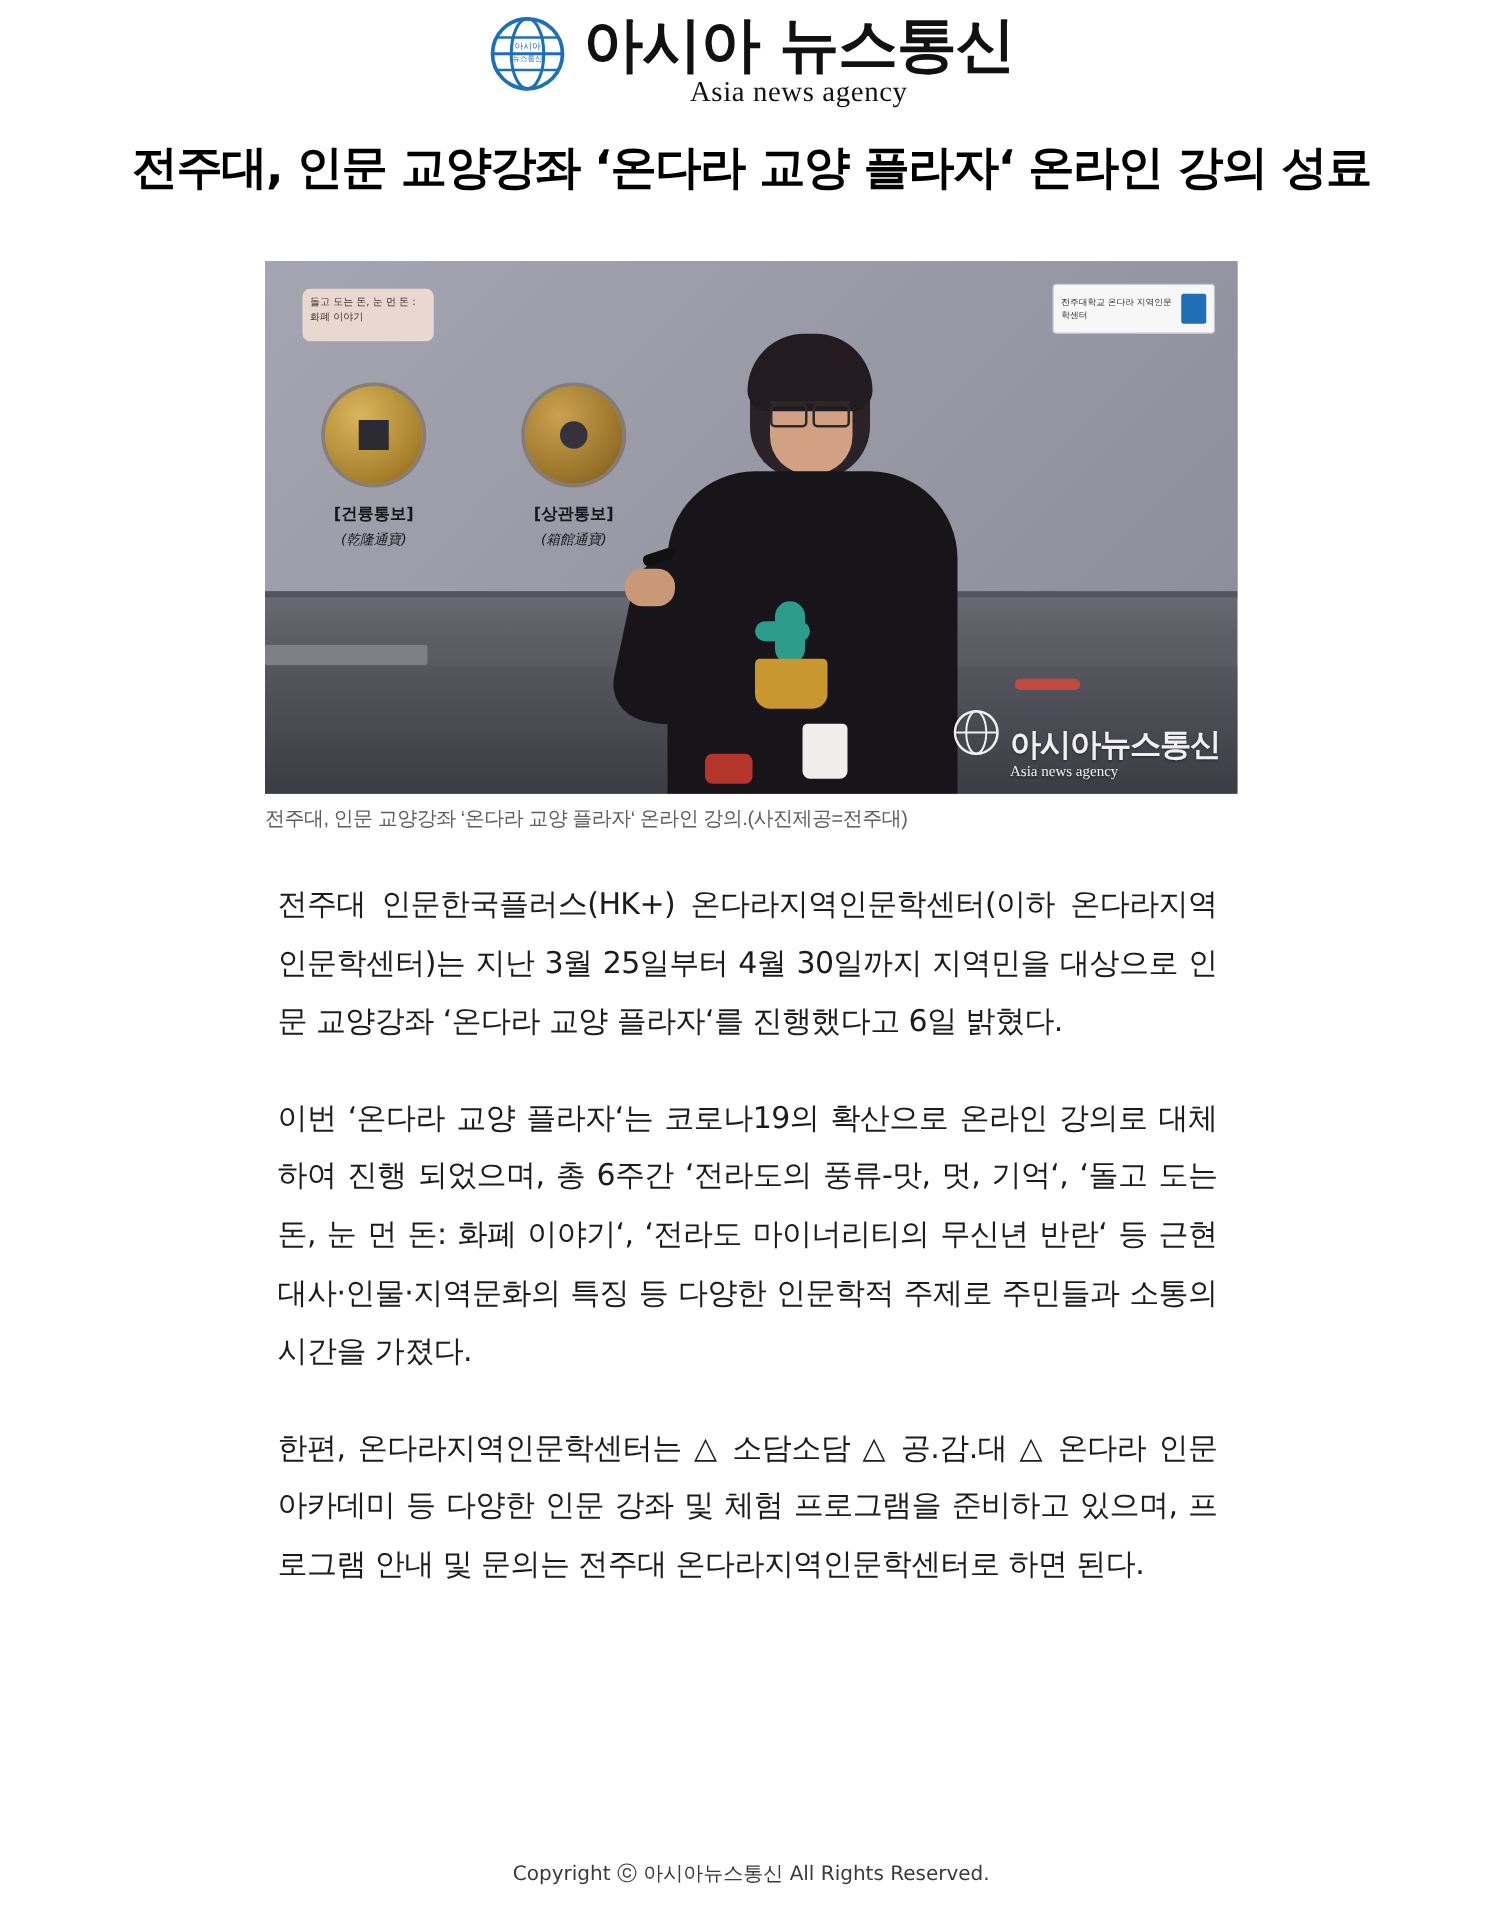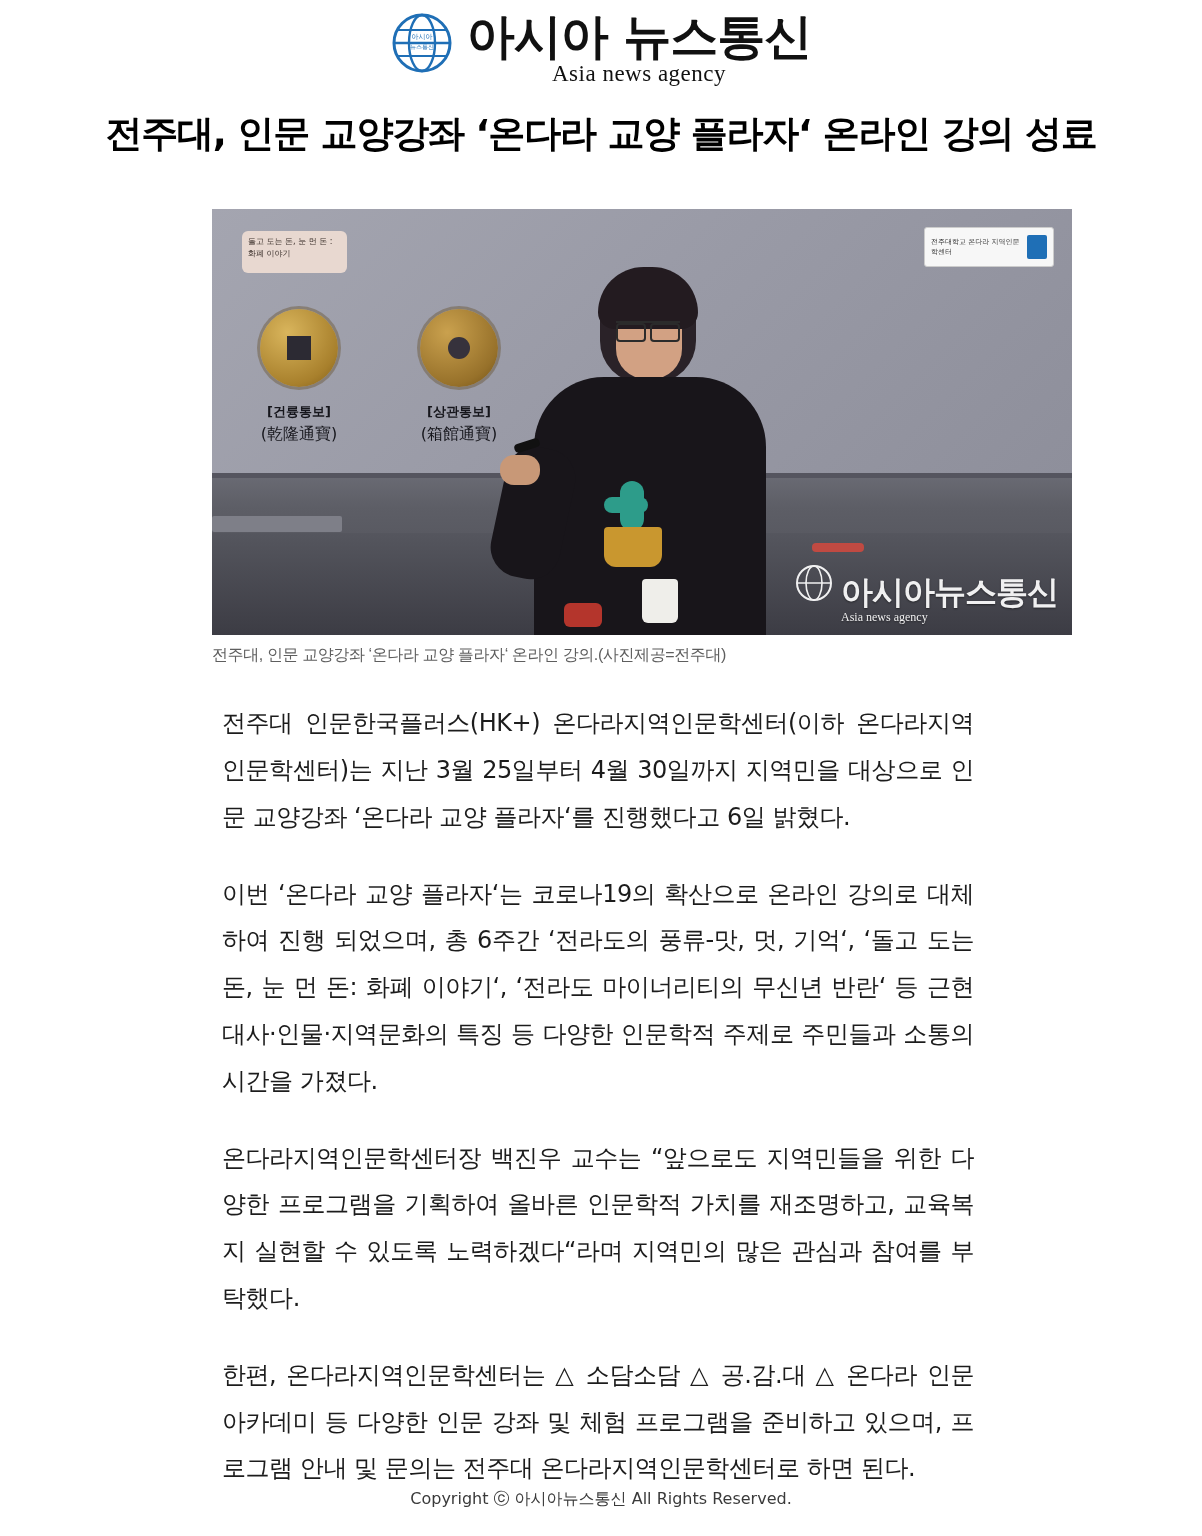--- a/index.html
+++ b/index.html
@@ -65,21 +65,21 @@
     line-height: 1.25;
   }
 
   
   .figure-wrap {
     margin-top: 52px;
     padding-left: 212px;
     padding-right: 212px;
   }
   .photo {
-    width: 860px;
+    width: 778px;
     height: 426px;
     position: relative;
     overflow: hidden;
     background: #8e8f97;
   }
   
   .photo-bg {
     position: absolute;
     inset: 0;
     background:
@@ -175,21 +175,21 @@
   .coin-label {
     position: absolute;
     text-align: center;
     width: 120px;
     font-size: 13px;
     color: #16161c;
     font-weight: bold;
     font-family: "DejaVu Sans", sans-serif;
     line-height: 1.5;
   }
-  .coin-label .sub { font-size: 16px; font-weight: normal; }
+  .coin-label .sub { font-size: 11px; font-weight: normal; font-style: italic; }
   .cl1 { left: 27px; top: 193px; }
   .cl2 { left: 187px; top: 193px; }
 
   .person-head {
     position: absolute;
     left: 388px; top: 62px;
     width: 96px; height: 112px;
     background: #2a2228;
     border-radius: 48px 48px 42px 42px;
   }
@@ -298,21 +298,21 @@
     position: absolute;
     right: 14px; bottom: 12px;
     display: flex;
     align-items: center;
     gap: 8px;
     opacity: .92;
   }
   .wm-globe { width: 38px; height: 38px; }
   .wm-text { display:flex; flex-direction: column; line-height: 1; }
   .wm-kr {
-    font-size: 32px; font-weight: bold; color: #fff;
+    font-size: 25px; font-weight: bold; color: #fff;
     font-family: "DejaVu Sans", sans-serif; letter-spacing: -1px;
     text-shadow: 0 1px 2px rgba(0,0,0,.5);
     margin-top: 34px;
   }
   .wm-en {
     font-size: 12px; color: #fff;
     font-family: "Liberation Serif", serif; margin-top: 3px;
     text-shadow: 0 1px 2px rgba(0,0,0,.5);
   }
 
@@ -434,17 +434,16 @@
         <span class="wm-en">Asia news agency</span>
       </span>
     </div>
   </div>
   <div class="caption">전주대, 인문 교양강좌 ‘온다라 교양 플라자‘ 온라인 강의.(사진제공=전주대)</div>
 </div>
 
 <div class="article">
   <p>전주대 인문한국플러스(HK+) 온다라지역인문학센터(이하 온다라지역인문학센터)는 지난 3월 25일부터 4월 30일까지 지역민을 대상으로 인문 교양강좌 ‘온다라 교양 플라자‘를 진행했다고 6일 밝혔다.</p>
   <p>이번 ‘온다라 교양 플라자‘는 코로나19의 확산으로 온라인 강의로 대체하여 진행 되었으며, 총 6주간 ‘전라도의 풍류-맛, 멋, 기억‘, ‘돌고 도는 돈, 눈 먼 돈: 화폐 이야기‘, ‘전라도 마이너리티의 무신년 반란‘ 등 근현대사·인물·지역문화의 특징 등 다양한 인문학적 주제로 주민들과 소통의 시간을 가졌다.</p>
-  <p>온다라지역인문학센터장 백진우 교수는 “앞으로도 지역민들을 위한 다양한 프로그램을 기획하여 올바른 인문학적 가치를 재조명하고, 교육복지 실현할 수 있도록 노력하겠다“라며 지역민의 많은 관심과 참여를 부탁했다.</p>
   <p>한편, 온다라지역인문학센터는 △ 소담소담 △ 공.감.대 △ 온다라 인문 아카데미 등 다양한 인문 강좌 및 체험 프로그램을 준비하고 있으며, 프로그램 안내 및 문의는 전주대 온다라지역인문학센터로 하면 된다.</p>
 </div>
 
 <div class="copyright">Copyright ⓒ 아시아뉴스통신 All Rights Reserved.</div>
 
 </body></html>

